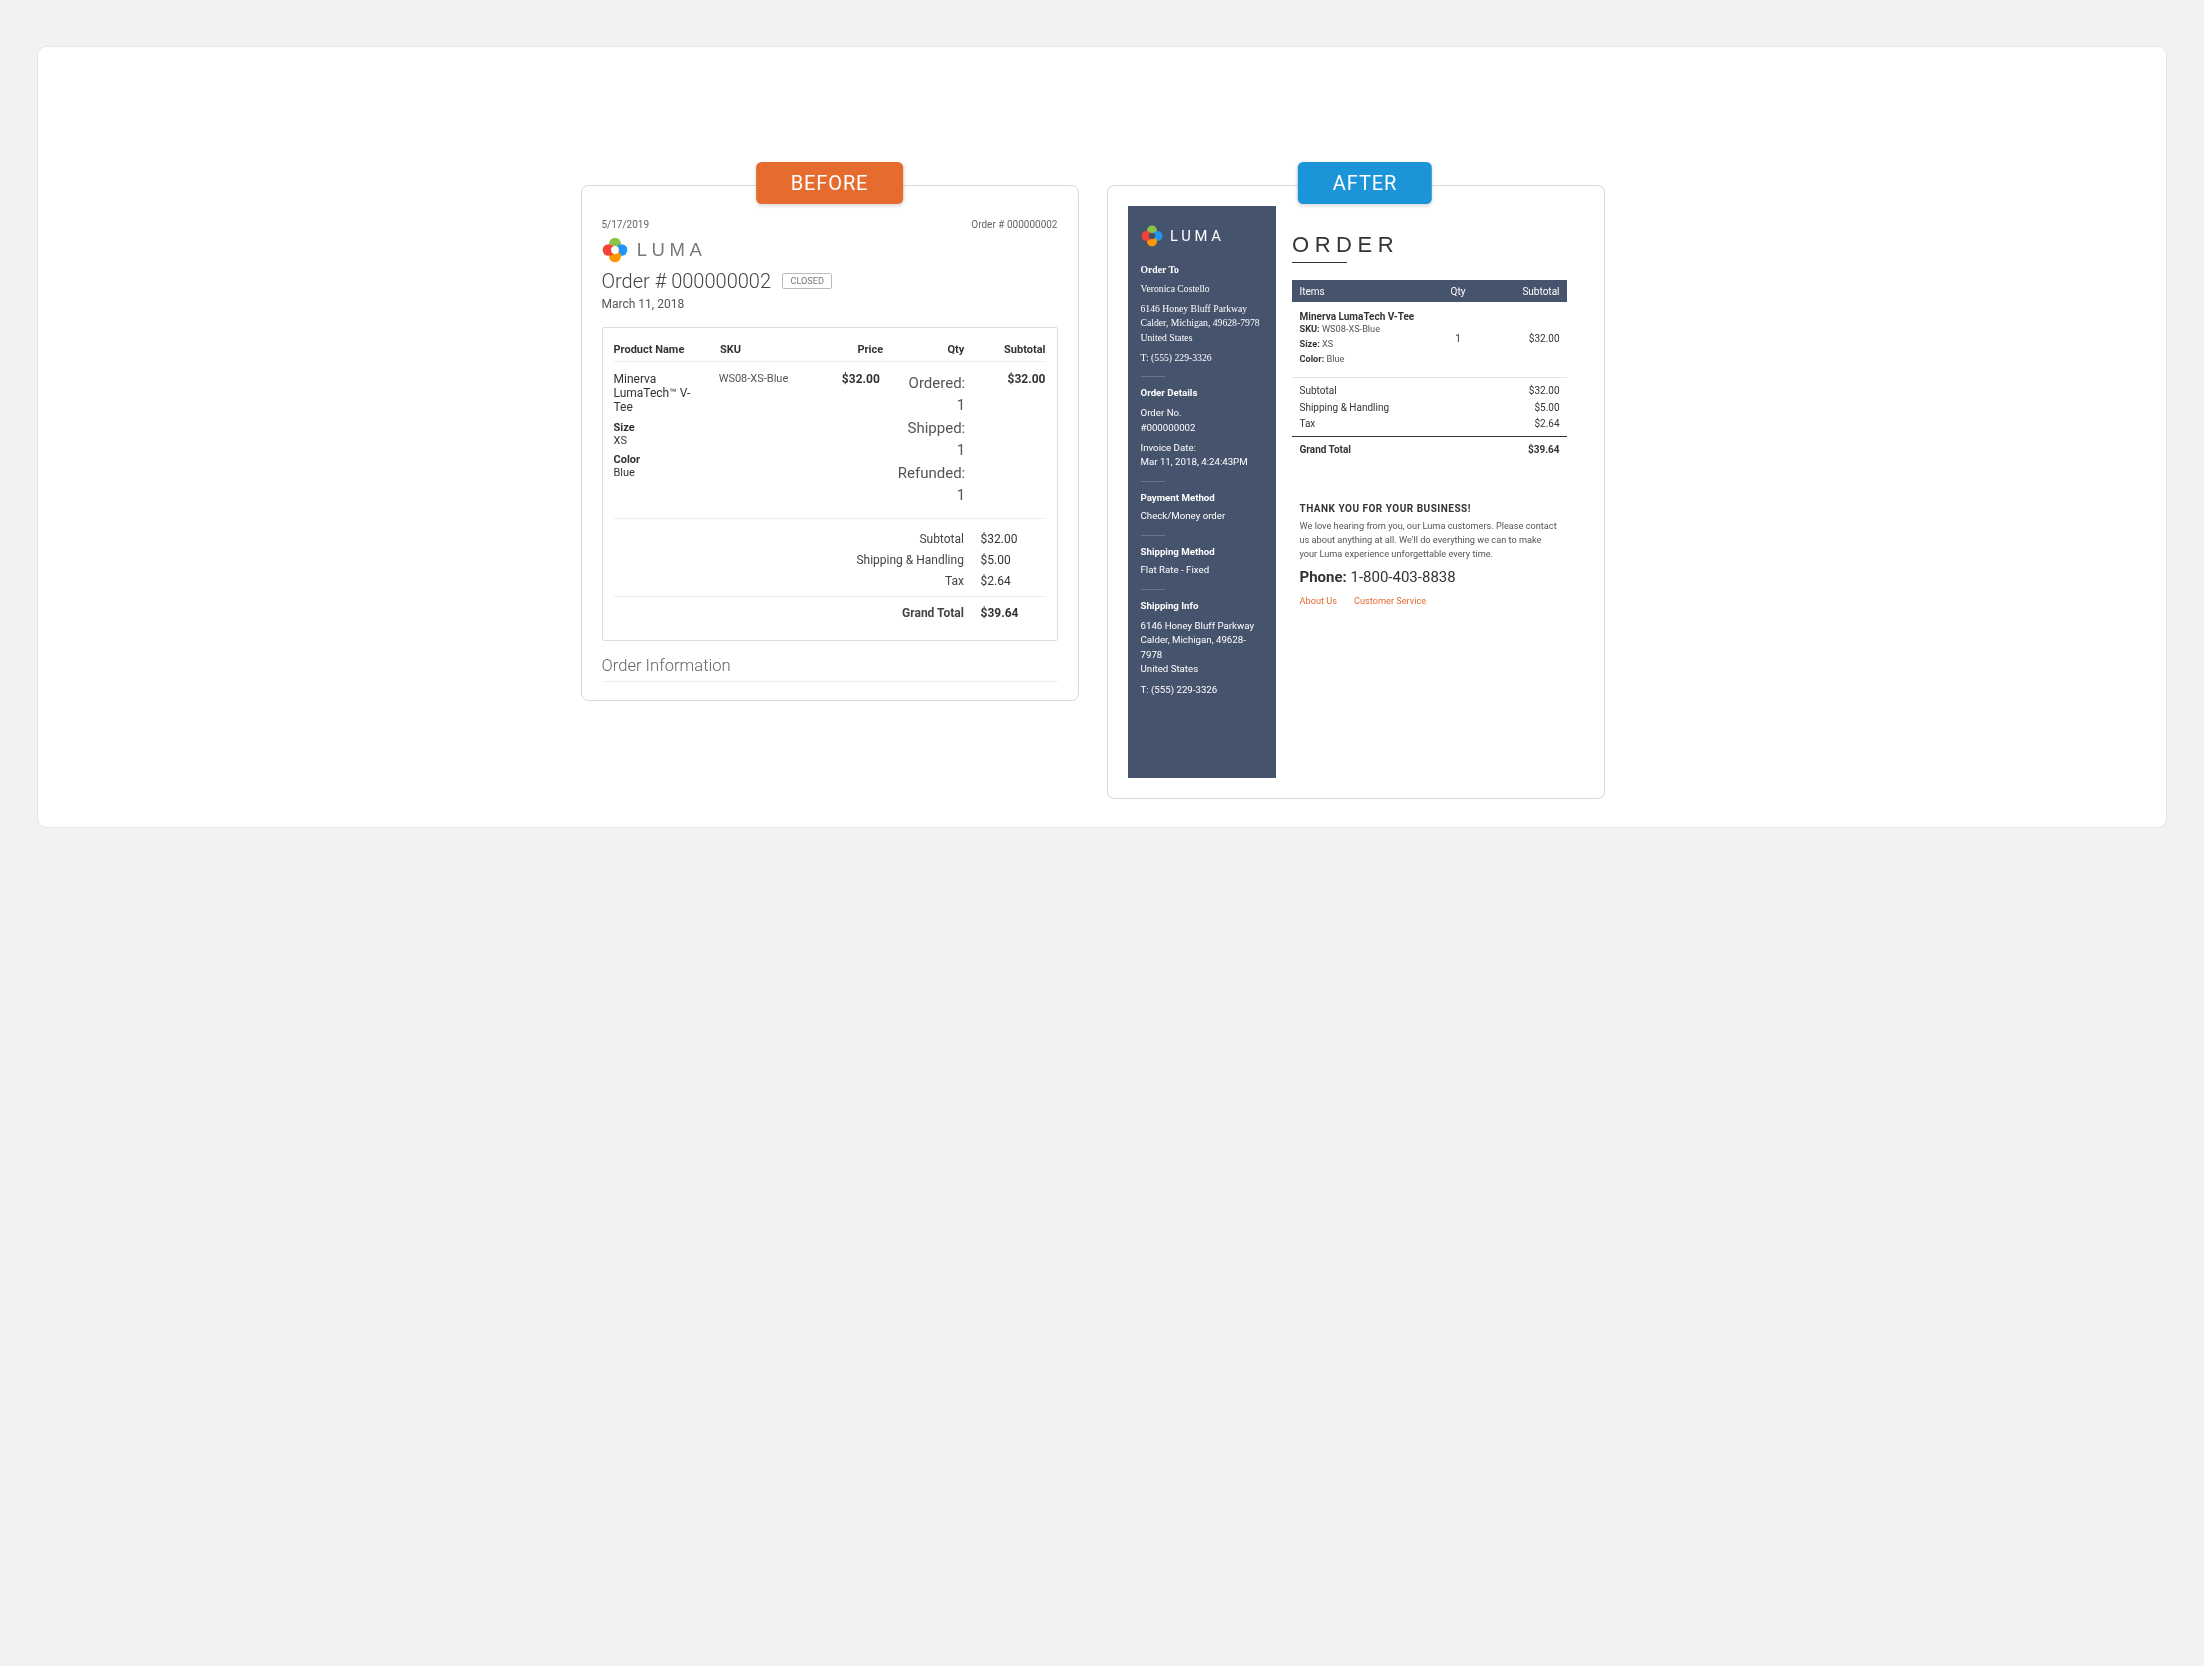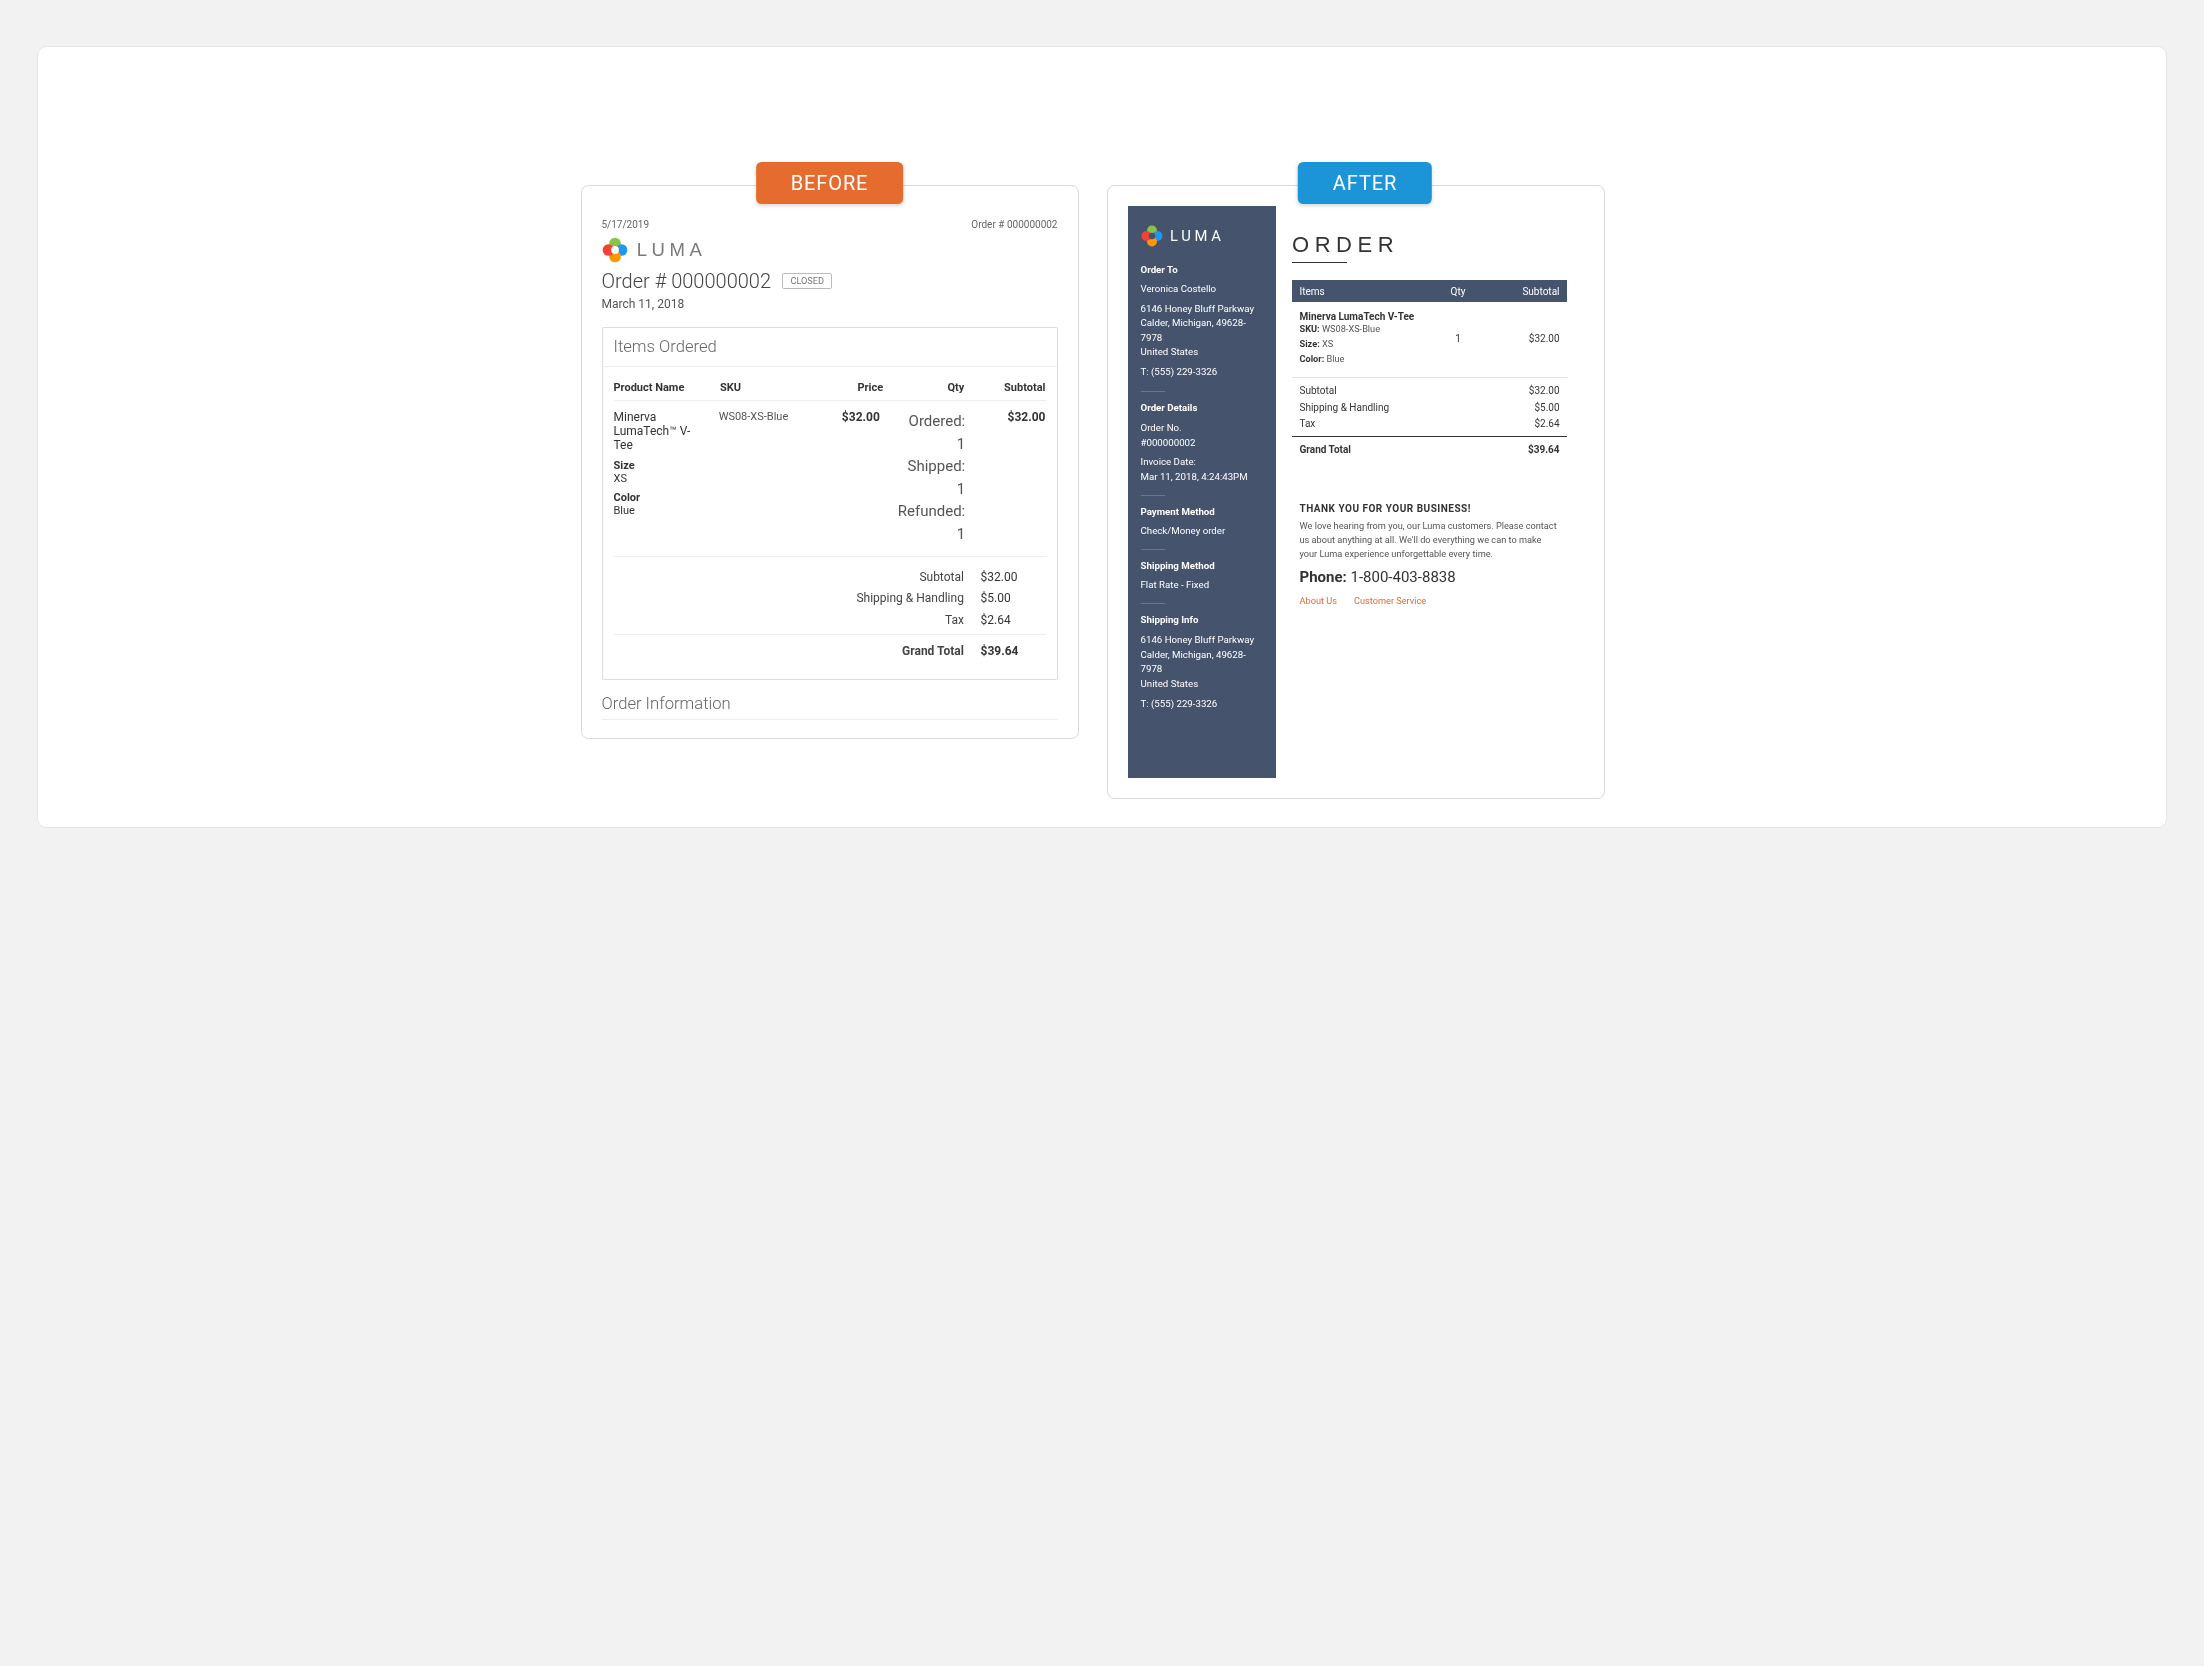--- a/index.html
+++ b/index.html
@@ -75,21 +75,21 @@
   .b-tot-row { display:flex; justify-content:flex-end; gap:16.6px; font-size:12px; padding:3.7px 0; }
   .b-tot-row .lbl { color:#444; }
   .b-tot-row .val { min-width:65px; text-align:left; color:#333; }
   .b-tot-row.grand { font-weight:700; border-top:0.9px solid #eee; margin-top:3.7px; padding-top:9.2px; }
   .b-info-heading { font-size:16.6px; font-weight:300; color:#666; border-bottom:0.9px solid #eee; padding-bottom:5.5px; margin-top:5.5px; }
 
   
   .after-body { display:flex; min-height:572px; font-size:10px; }
   .a-side { background:#46536d; color:#fff; flex: 0 0 148px; padding:18.5px 13px; line-height:1.5; font-size:9.7px; }
   .a-side .luma-text-sm { display:inline-block; vertical-align:middle; }
-  .a-side .block { margin-top:16.6px; }
+  .a-side .block { margin-top:16.6px;font-family:Liberation Serif, serif; }
   .a-side .block-title { font-weight:700; font-size:9.7px; margin-bottom:3.7px; }
   .a-side hr.dash { border:none; border-top:0.9px solid #6a7690; width:24px; margin:11px 0 9.2px 0; }
   .a-main { flex:1; padding:26px 16.6px 18.5px 16.6px; background:#fff; }
   .a-title { font-family: Arial, sans-serif; font-size:22px; letter-spacing:5.5px; color:#333; font-weight:400; }
   .a-title-underline { width:55px; height:1.8px; background:#333; margin:3.7px 0 16.6px 0; }
   .a-thead { background:#46536d; color:#fff; display:grid; grid-template-columns: 1fr 55px 74px; padding:5.5px 7.4px; font-size:10px; font-weight:400; }
   .a-thead .r, .a-trow .r { text-align:right; }
   .a-thead .c, .a-trow .c { text-align:center; }
   .a-trow { display:grid; grid-template-columns: 1fr 55px 74px; padding:9.2px 7.4px 11px 7.4px; border-bottom:0.9px solid #e2e2e6; align-items:center; font-size:10px; }
   .a-item-name { font-weight:700; color:#333; }
@@ -130,21 +130,20 @@
           </svg>
           <span class="luma-text">LUMA</span>
         </div>
         <div class="b-orderline">
           <span class="b-orderno">Order # 000000002</span>
           <span class="closed-pill">CLOSED</span>
         </div>
         <div class="b-date">March 11, 2018</div>
 
         <div class="b-section">
-          <div class="b-section-title">Items Ordered</div>
           <div class="b-table">
             <div class="b-head">
               <span>Product Name</span>
               <span>SKU</span>
               <span class="r">Price</span>
               <span class="c">Qty</span>
               <span class="r">Subtotal</span>
             </div>
             <div class="b-row">
               <div>

